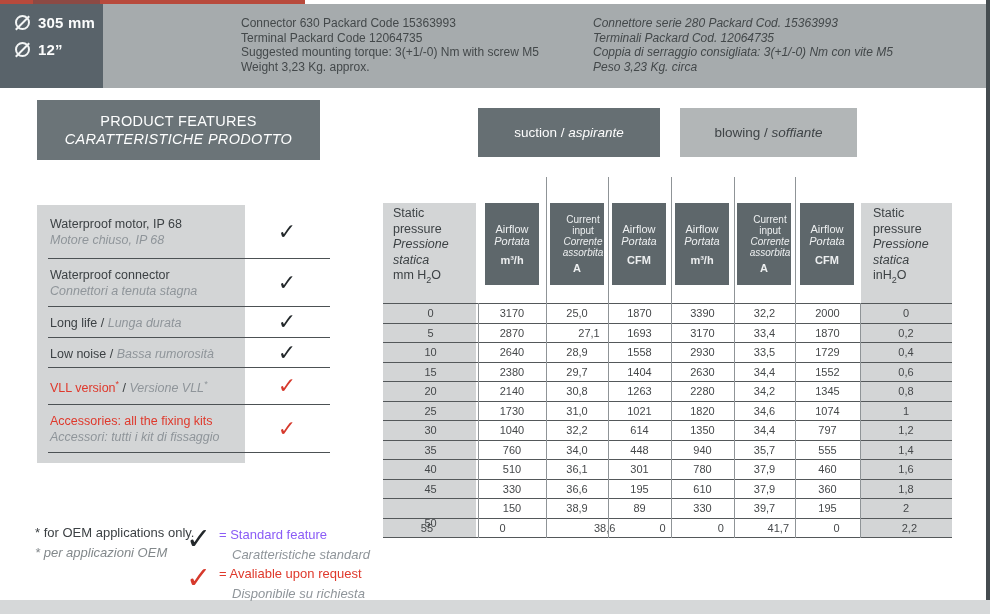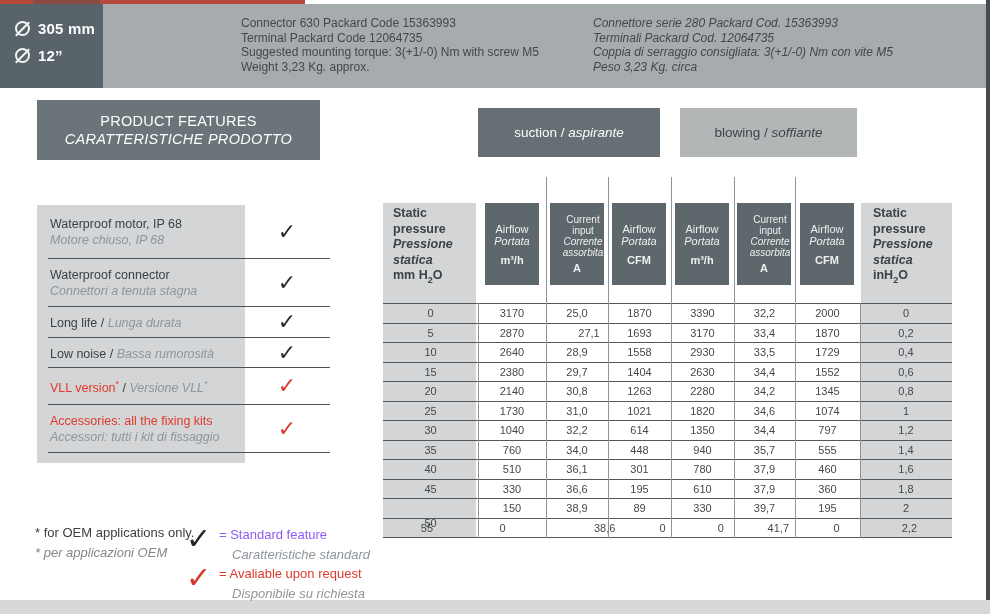--- a/index.html
+++ b/index.html
@@ -7,21 +7,21 @@
   #page{position:relative;width:990px;height:614px;overflow:hidden;background:#ffffff;}
 
   
   .red-strip{position:absolute;left:0;top:0;width:305px;height:4px;background:#b84a3c;}
   .red-strip .seg{position:absolute;left:33px;top:0;width:67px;height:4px;background:#8c4a44;}
   .right-strip{position:absolute;left:986px;top:0;width:4px;height:600px;background:#454c50;}
   .bottom-strip{position:absolute;left:0;top:600px;width:990px;height:14px;background:#d6d8d9;}
 
   
   .top-bar{position:absolute;left:103px;top:4px;width:883px;height:84px;background:#a6abad;}
-  .dia-box{position:absolute;left:0;top:4px;width:103px;height:84px;background:#59636a;box-sizing:border-box;padding:11px 0 0 15px;}
+  .dia-box{position:absolute;left:0;top:4px;width:103px;height:84px;background:#59636a;box-sizing:border-box;padding:5px 0 0 15px;}
   .dia-row{display:flex;align-items:center;gap:8px;height:27px;}
   .dia-icon{width:11px;height:11px;border:2px solid #f3f5f5;border-radius:50%;position:relative;flex:0 0 auto;}
   .dia-icon::after{content:"";position:absolute;left:-4px;top:4.5px;width:19px;height:2px;background:#f3f5f5;transform:rotate(-45deg);}
   .dia-label{font-size:15px;font-weight:bold;color:#fbfcfc;letter-spacing:.2px;}
 
   .info{position:absolute;top:16px;font-size:12px;line-height:14.5px;color:#43484a;}
   #info-en{left:241px;}
   #info-it{left:593px;font-style:italic;}
 
   
@@ -54,21 +54,21 @@
   #lc8{left:478px;width:91px;}
   .vline{position:absolute;top:0;height:361px;width:1px;background:#90959}
   .vline{position:absolute;top:0;height:361px;width:1px;background:#8f9497;z-index:3;}
   .vline.short{top:126px;height:235px;}
   .th-dark{position:absolute;top:26px;height:82px;width:54px;background:#5e676b;color:#edeff0;z-index:1;display:flex;flex-direction:column;align-items:center;justify-content:center;text-align:center;}
   .th-l1{font-size:11px;line-height:12px;}
   .th-l2{font-style:italic;font-size:11px;line-height:12px;}
   .th-unit{font-weight:bold;font-size:11px;margin-top:7px;}
   .th-dark.sm .th-l1,.th-dark.sm .th-l2{font-size:10px;line-height:11px;padding-left:12px;}
   .th-dark.sm .th-unit{margin-top:4px;}
-  .th-light-text{position:absolute;top:29px;z-index:1;font-weight:bold;font-size:12.5px;line-height:15.5px;color:#3d4245;}
+  .th-light-text{position:absolute;top:29px;z-index:1;font-weight:normal;font-size:12.5px;line-height:15.5px;color:#3d4245;}
   #th1-text{left:10px;width:78px;}
   #th8-text{left:490px;width:76px;}
   .th-light-text .it{font-style:italic;}
   .th-light-text sub{font-size:9px;}
   .tbody{position:absolute;left:0;top:126px;width:569px;border-top:1px solid #54585a;z-index:2;}
   .trow{display:flex;height:19.5px;box-sizing:border-box;border-bottom:1px solid #54585a;}
   .tcell{font-size:11px;color:#45484a;display:flex;align-items:center;justify-content:center;box-sizing:border-box;}
 
   
   #fn-oem{position:absolute;left:35px;top:523px;font-size:13px;line-height:20px;color:#3c4144;}

